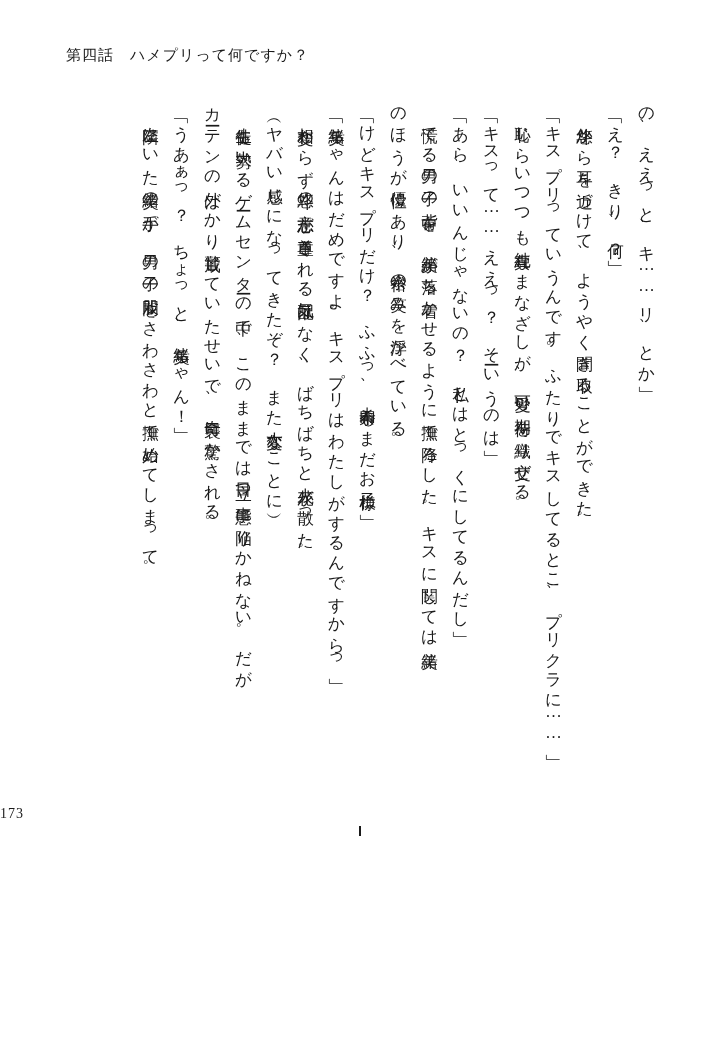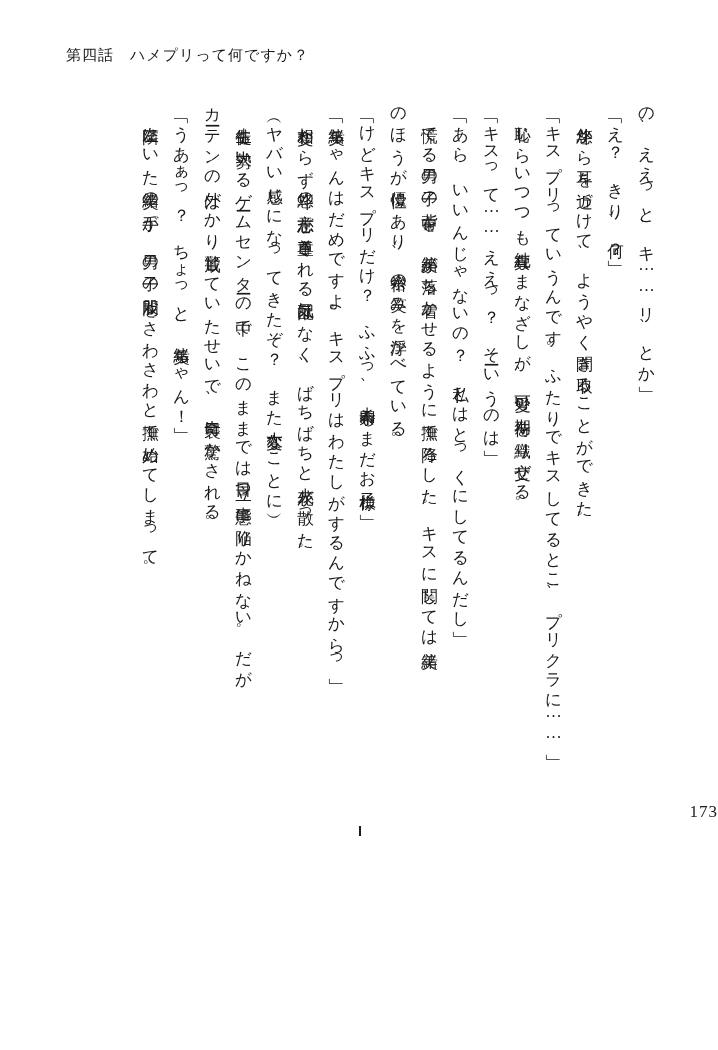--- a/index.html
+++ b/index.html
@@ -55,22 +55,22 @@
     text-indent: 0;
   }
   .col.indent {
     padding-top: 17px;
   }
   .page-number {
     position: absolute;
     bottom: 28px;
     left: 0;
     width: 718px;
-    text-align: right;
-    font-size: 17px;
+    text-align: left;
+    font-size: 14px;
     letter-spacing: 1px;
     color: #1a1a1a;
   }
   .marker {
     position: absolute;
     bottom: 14px;
     left: 359px;
     width: 2px;
     height: 10px;
     background: #1a1a1a;

